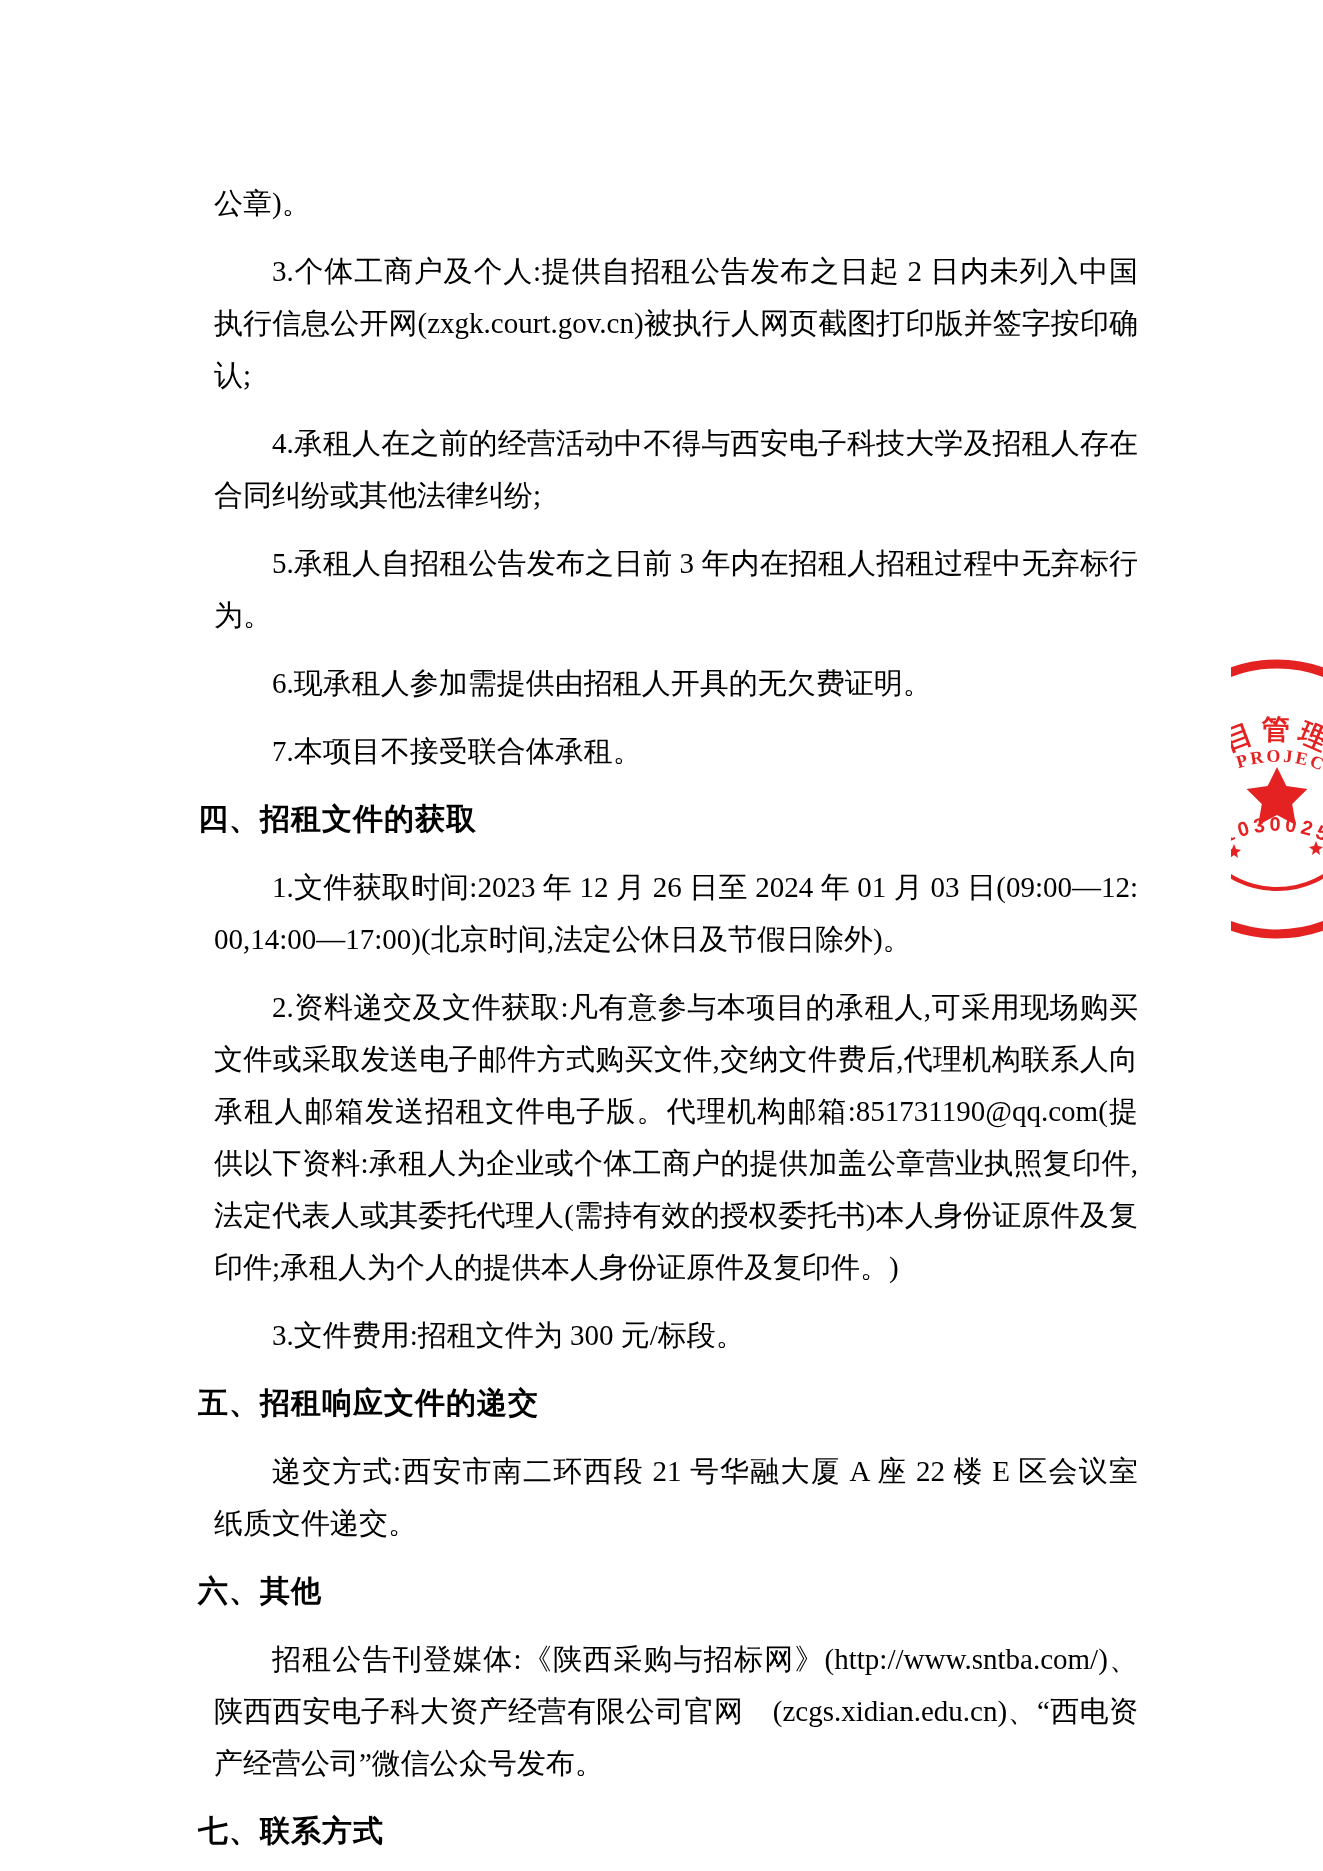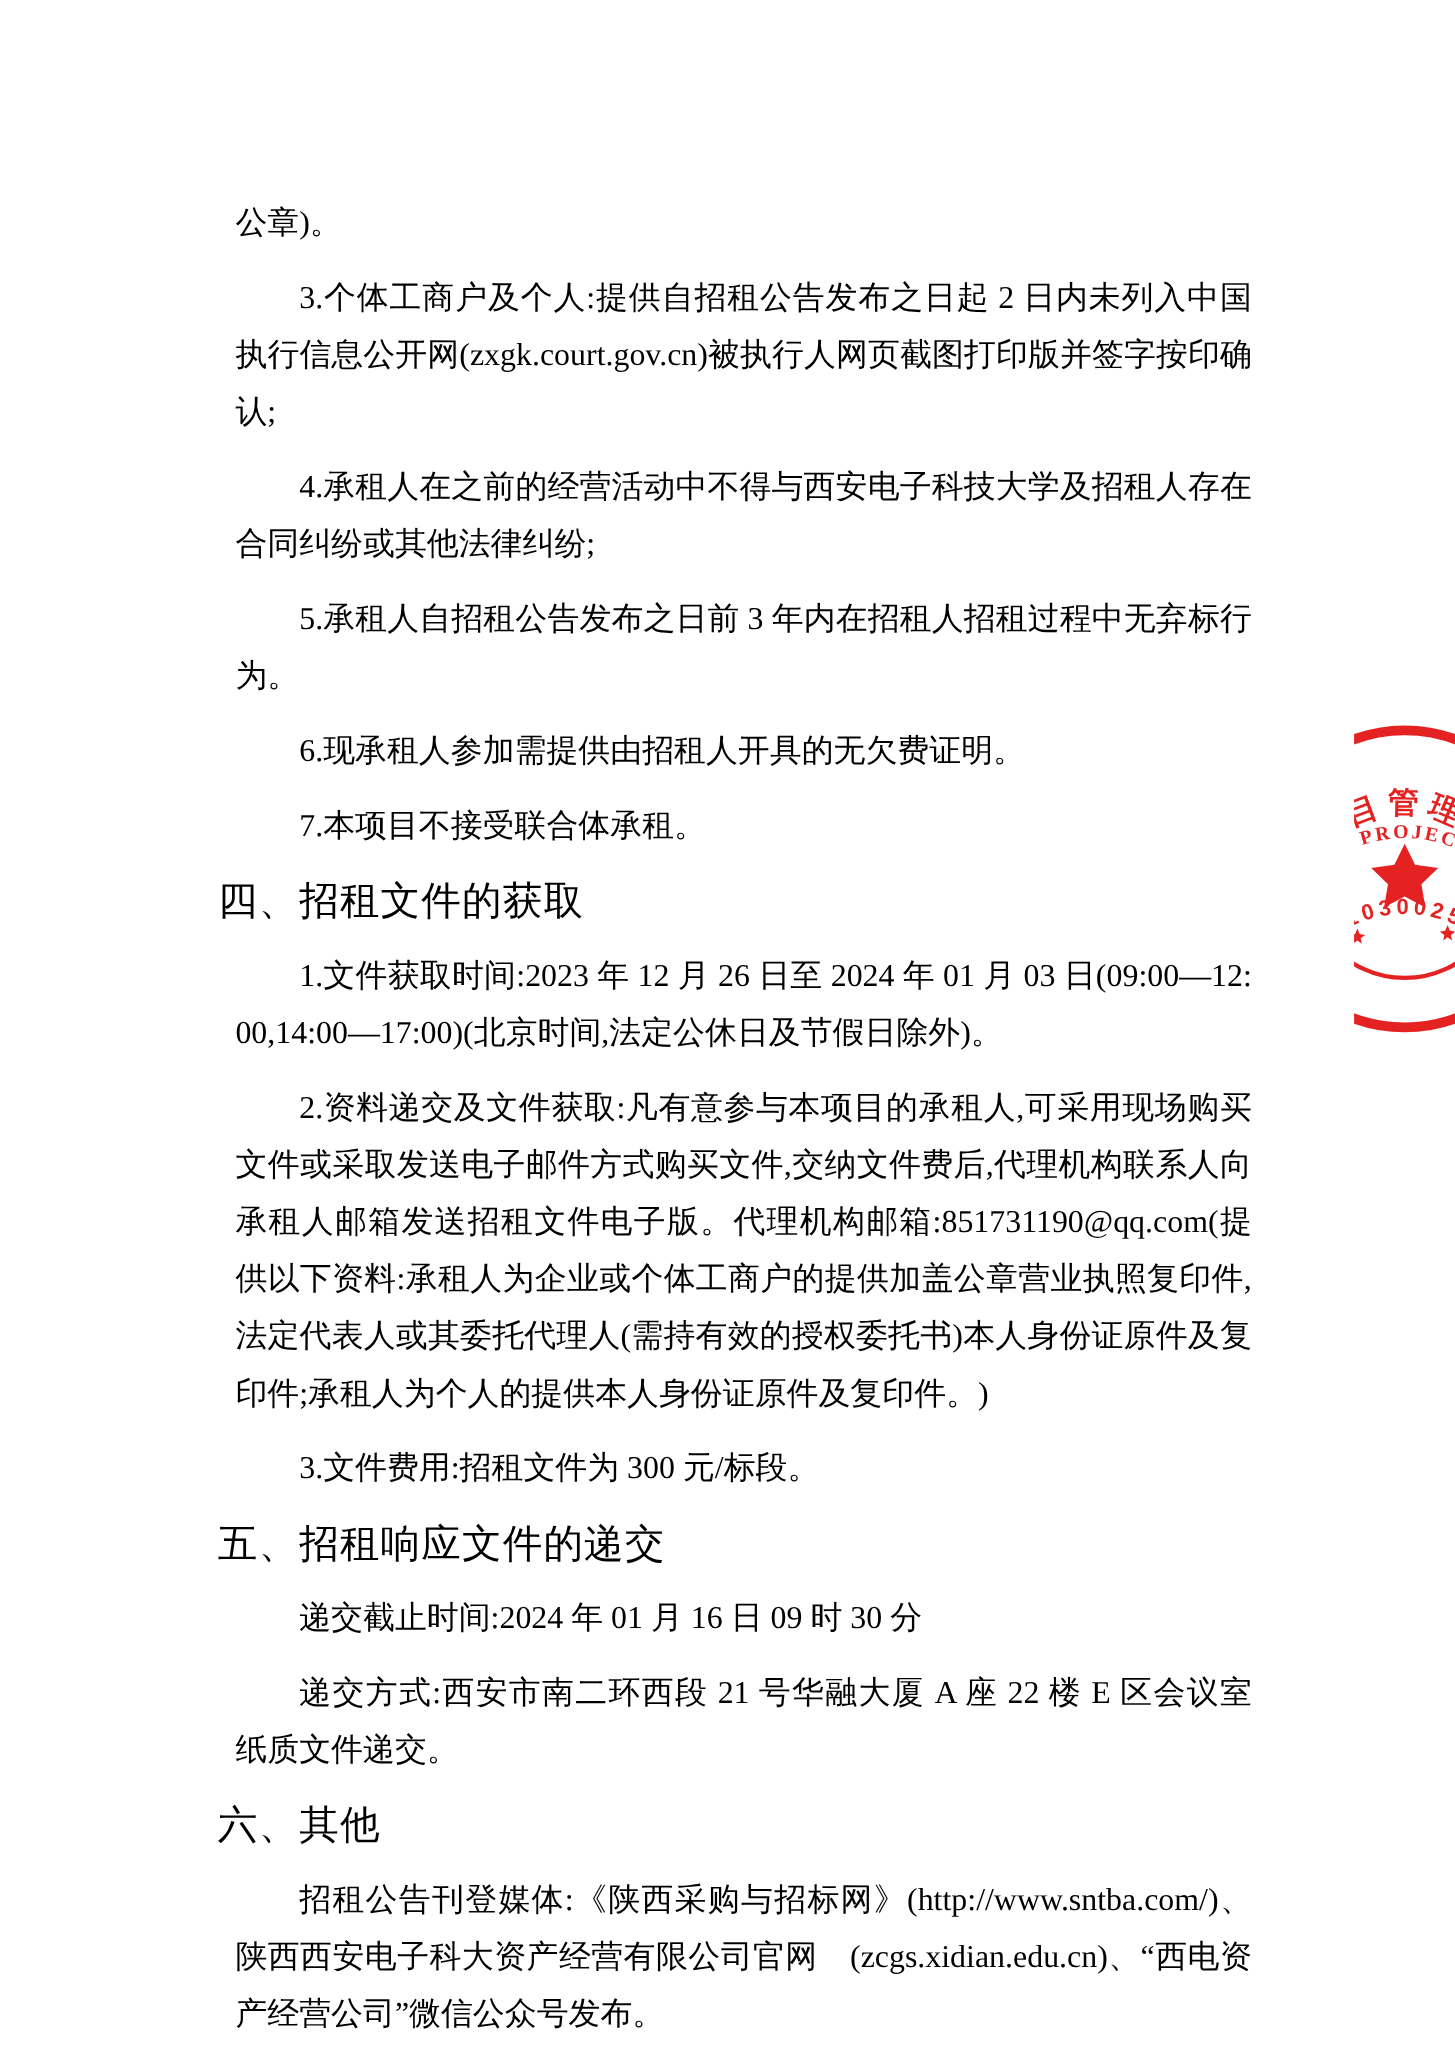--- a/index.html
+++ b/index.html
@@ -13,21 +13,21 @@
   .content{
     position:absolute;left:198px;top:161px;width:956px;
   }
   .para{
     margin:16px;font-size:29px;line-height:52px;text-align:justify;
     font-family:"Liberation Serif","DejaVu Serif",serif;
     word-break:break-all;
   }
   .indent{text-indent:2em;}
   .heading{
-    margin:0;font-size:36px;line-height:52px;font-weight:normal;
+    margin:0;font-size:30px;line-height:52px;font-weight:bold;
     font-family:"Liberation Sans","DejaVu Sans",sans-serif;
     letter-spacing:1px;text-align:left;
   }
   .u{text-underline-offset:5px;}
   
   .stamp-clip{
     position:absolute;left:1231px;top:652px;width:92px;height:296px;
     overflow:hidden;pointer-events:none;
   }
   .stamp-svg{position:absolute;left:-104px;top:-3px;opacity:.93;}
@@ -43,21 +43,20 @@
       <p class="para indent"><span>3.个体工商户及个人:提供自招租公告发布之日起 2 日内未列入中国执行信息公开网(zxgk.court.gov.cn)被执行人网页截图打印版并签字按印确认;</span></p>
       <p class="para indent"><span>4.承租人在之前的经营活动中不得与西安电子科技大学及招租人存在合同纠纷或其他法律纠纷;</span></p>
       <p class="para indent"><span>5.承租人自招租公告发布之日前 3 年内在招租人招租过程中无弃标行为。</span></p>
       <p class="para indent"><span>6.现承租人参加需提供由招租人开具的无欠费证明。</span></p>
       <p class="para indent"><span>7.本项目不接受联合体承租。</span></p>
       <h2 class="heading"><span>四、招租文件的获取</span></h2>
       <p class="para indent"><span>1.文件获取时间:2023 年</span><span class="u"> 12 </span><span>月</span><span class="u"> 26 </span><span>日至 2024 年</span><span class="u"> 01 </span><span>月</span><span class="u"> 03 </span><span>日(09:00—12:00,14:00—17:00)(北京时间,法定公休日及节假日除外)。</span></p>
       <p class="para indent"><span>2.资料递交及文件获取:凡有意参与本项目的承租人,可采用现场购买文件或采取发送电子邮件方式购买文件,交纳文件费后,代理机构联系人向承租人邮箱发送招租文件电子版。代理机构邮箱:851731190@qq.com(提供以下资料:承租人为企业或个体工商户的提供加盖公章营业执照复印件,法定代表人或其委托代理人(需持有效的授权委托书)本人身份证原件及复印件;承租人为个人的提供本人身份证原件及复印件。)</span></p>
       <p class="para indent"><span>3.文件费用:招租文件为 300 元/标段。</span></p>
       <h2 class="heading"><span>五、招租响应文件的递交</span></h2>
-      <p class="para indent"><span>递交截止时间:2024 年</span><span class="u"> 01 </span><span>月</span><span class="u"> 16 </span><span>日</span><span class="u"> 09 </span><span>时</span><span class="u"> 30 </span><span>分</span></p>
       <p class="para indent"><span>递交方式:西安市南二环西段 21 号华融大厦 A 座 22 楼 E 区会议室　　纸质文件递交。</span></p>
       <h2 class="heading"><span>六、其他</span></h2>
       <p class="para indent"><span>招租公告刊登媒体:《陕西采购与招标网》(http://www.sntba.com/)、陕西西安电子科大资产经营有限公司官网　(zcgs.xidian.edu.cn)、“西电资产经营公司”微信公众号发布。</span></p>
       <h2 class="heading"><span>七、联系方式</span></h2>
       <p class="para indent"><span>招租人:陕西西安电子科大资产经营有限公司</span></p>
     </main>
 
   <div class="stamp-clip">
     <svg class="stamp-svg" width="300" height="300" viewBox="0 0 300 300">
       <defs>

